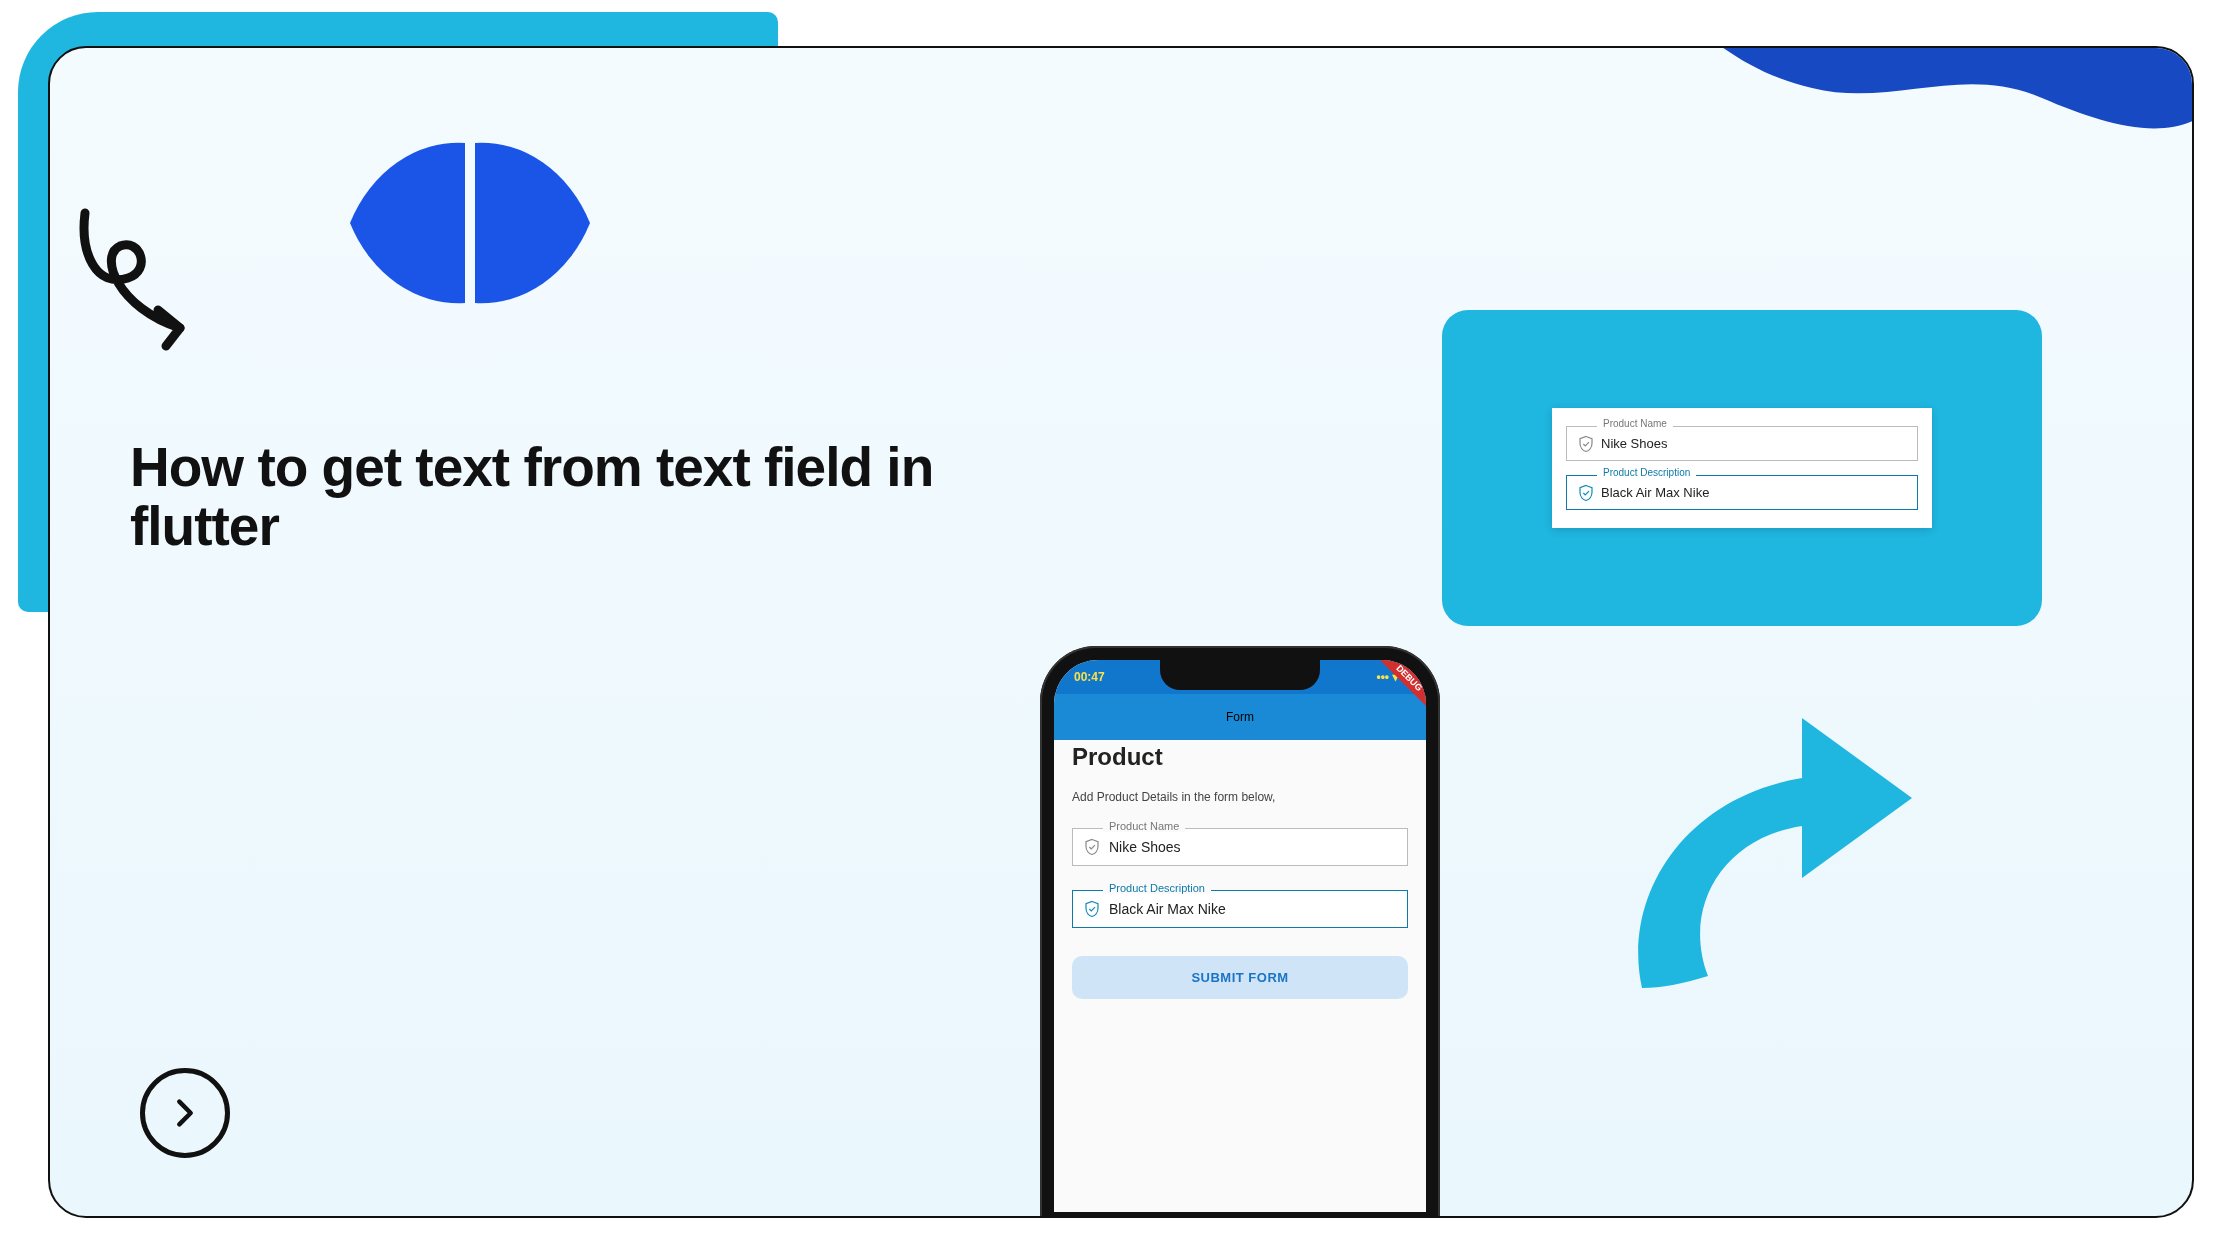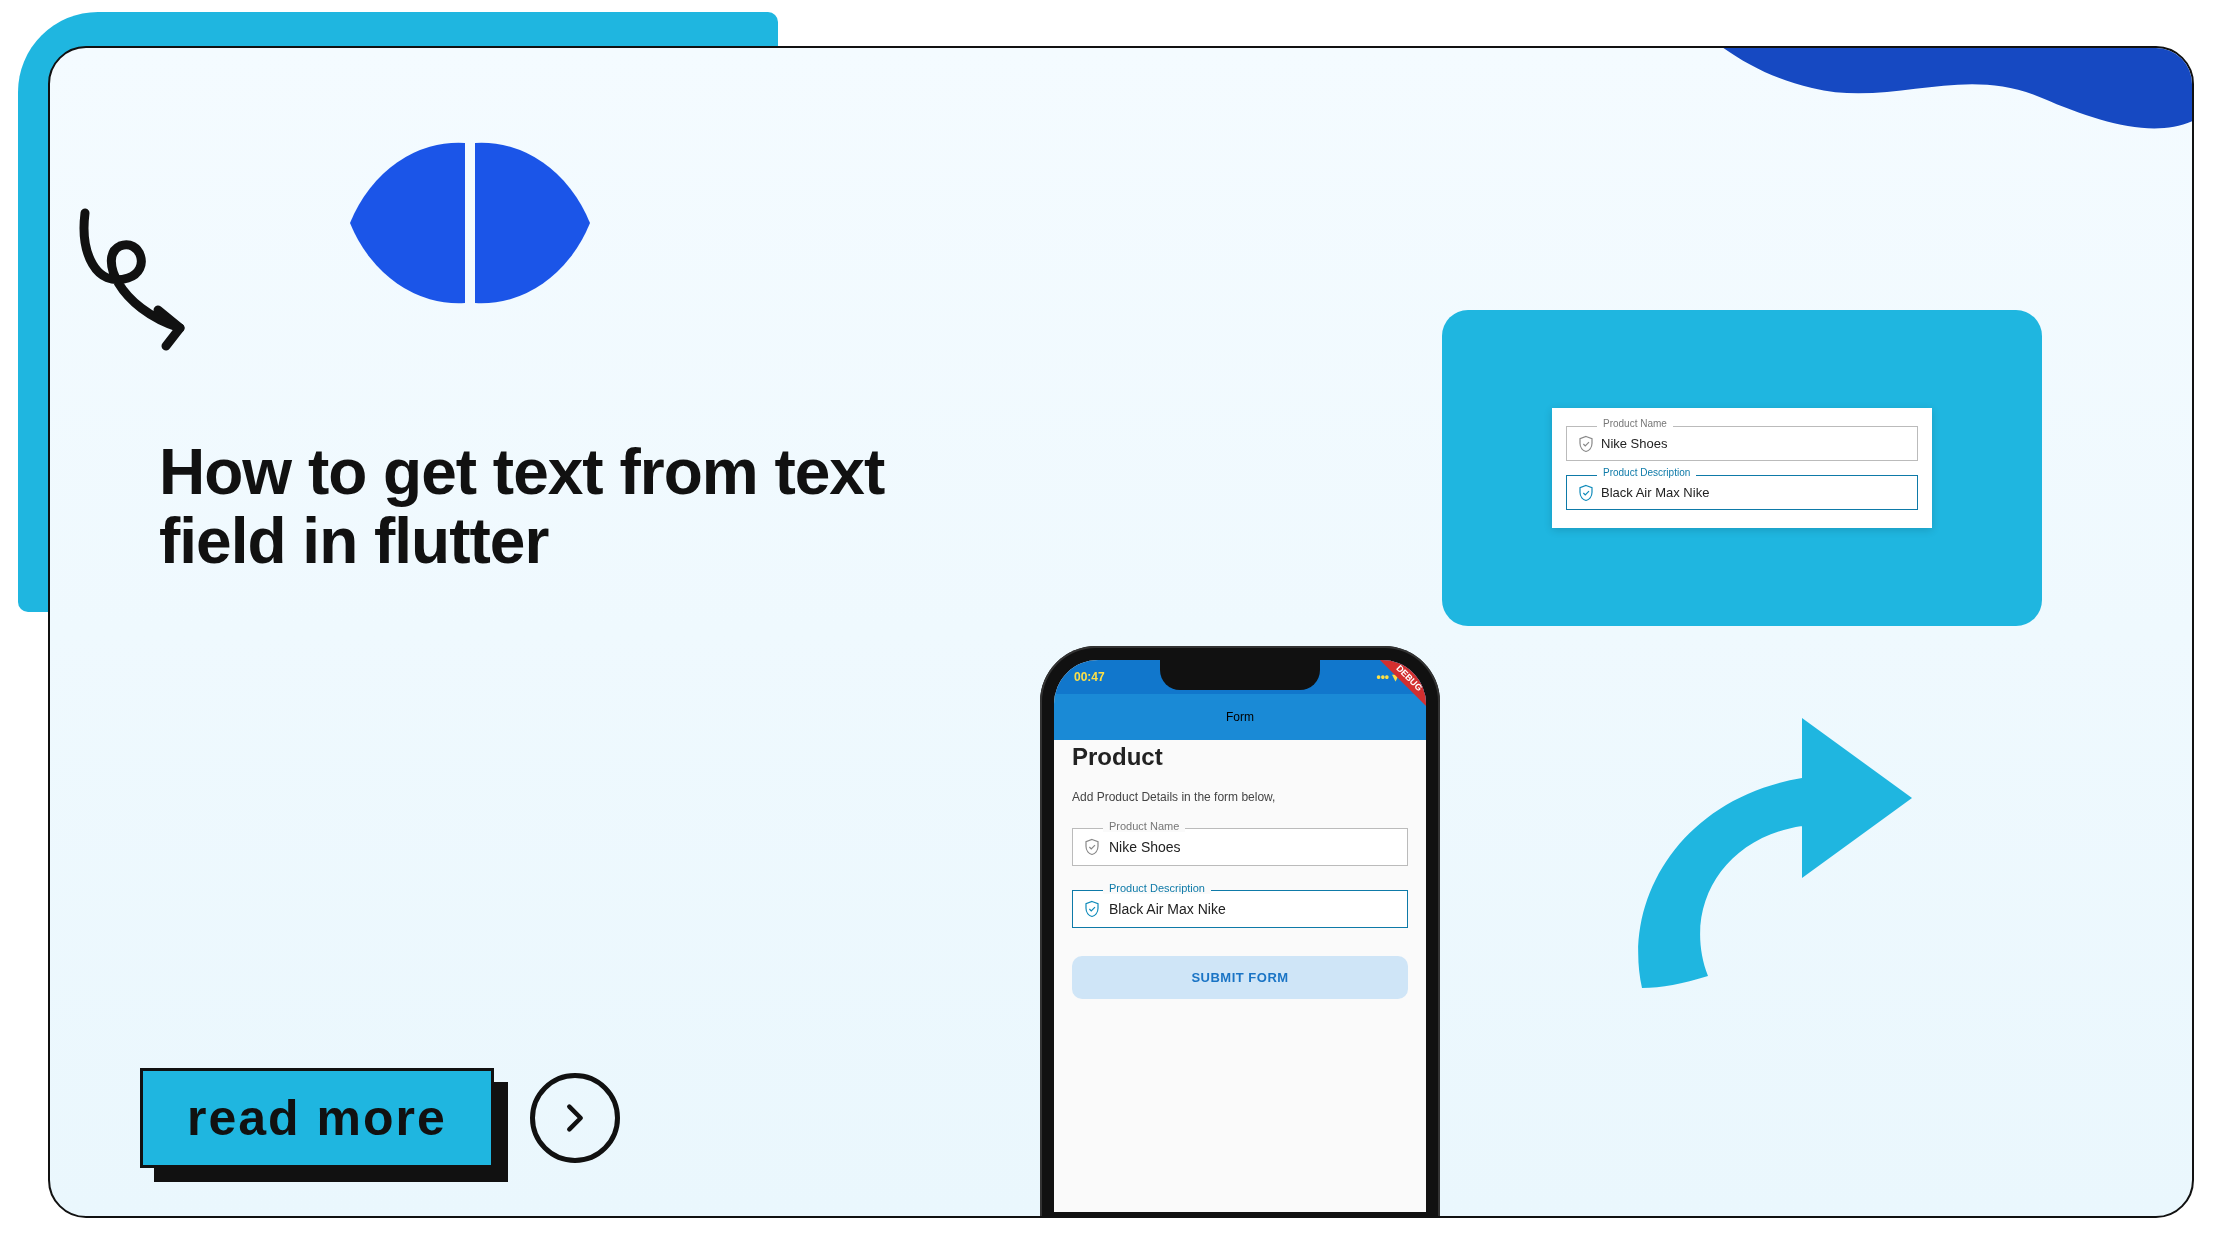--- a/index.html
+++ b/index.html
@@ -48,26 +48,25 @@
   position:absolute;
   top:75px; left:280px;
   width:280px; height:200px;
 }
 
 
 .headline {
   position:absolute;
   top:390px; left:80px;
   width:820px;
-  font-size:64px;
+  font-size:55px;
   font-weight:800;
   color:#111;
   line-height:1.08;
   letter-spacing:-1px;
-  margin-left:29px;
 }
 
 
 .readmore-wrap {
   position:absolute;
   left:90px; top:1020px;
   display:flex; align-items:center; gap:36px;
 }
 .readmore-shadow {
   position:relative;
@@ -241,23 +240,20 @@
   </svg>
 
   <svg class="wing" viewBox="0 0 280 200">
     <path d="M20,100 A120,140 0 0 1 135,20 L135,180 A120,140 0 0 1 20,100 Z" fill="#1b55e8"></path>
     <path d="M260,100 A120,140 0 0 0 145,20 L145,180 A120,140 0 0 0 260,100 Z" fill="#1b55e8"></path>
   </svg>
 
   <h1 class="headline">How to get text from text field in flutter</h1>
 
   <div class="readmore-wrap">
-    <div class="readmore-shadow">
-      <button class="readmore-btn">read more</button>
-    </div>
     <button class="arrow-circle">
       <svg viewBox="0 0 24 24">
           <path d="M8 4 L16 12 L8 20" fill="none" stroke="#111" stroke-width="3.2" stroke-linecap="round" stroke-linejoin="round"></path>
         </svg>
     </button>
   </div>
 
   <div class="phone">
     <div class="phone-screen">
       <div class="notch"></div>

